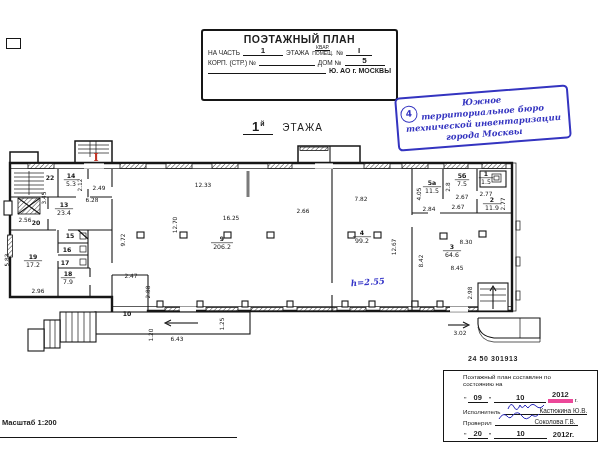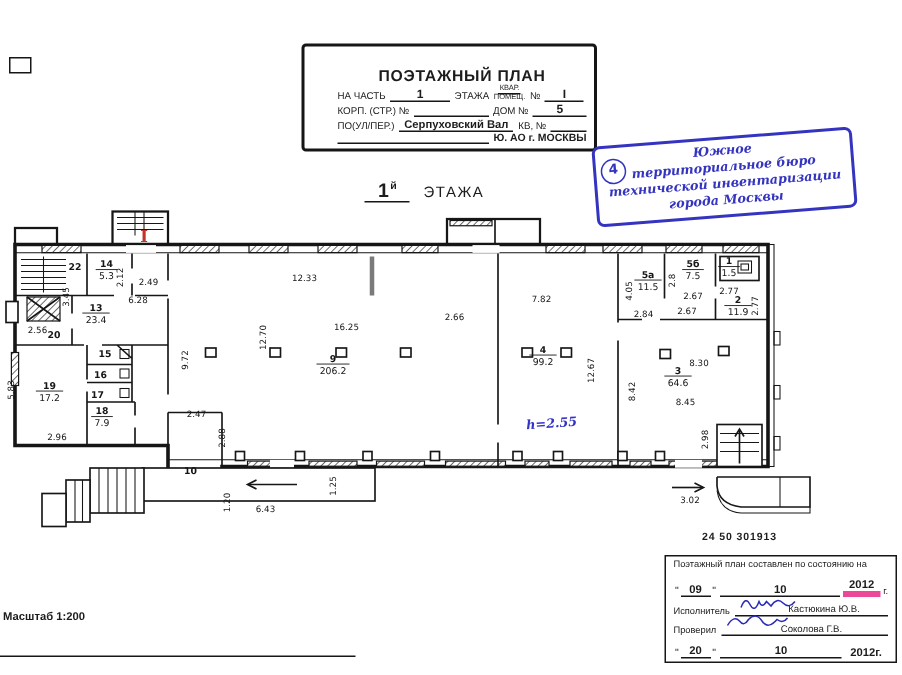--- a/index.html
+++ b/index.html
@@ -1,21 +1,21 @@
 <!DOCTYPE html>
 <html><head>
 <meta charset="utf-8">
 <style>
   html,body{margin:0;padding:0;}
   body{width:601px;height:450px;position:relative;background:#fff;
        font-family:"Liberation Sans","DejaVu Sans",sans-serif;color:#1c1c1c;overflow:hidden;}
   .abs{position:absolute;}
   
   .form{left:201px;top:29px;width:197px;height:72px;border:2px solid #161616;border-radius:3px;
-        font-size:6.5px;box-sizing:border-box;padding:2px 5px 3px 22px;display:flex;flex-direction:column;justify-content:flex-end;}
+        font-size:6.5px;box-sizing:border-box;padding:2px 5px 3px 5px;display:flex;flex-direction:column;justify-content:flex-start;}
   .form .title{text-align:center;font-weight:bold;font-size:10.5px;letter-spacing:.5px;}
   .frow{display:flex;align-items:flex-end;gap:3px;white-space:nowrap;}
   .u{display:inline-block;border-bottom:1px solid #161616;text-align:center;min-height:7px;}
   .val{font-weight:bold;font-size:8px;}
   .stack{display:inline-flex;flex-direction:column;align-items:center;font-size:5px;line-height:1;}
   .stack .top{border-bottom:.8px solid #161616;padding:0 1px;}
   .district{font-weight:bold;font-size:7px;}
   
   .stamp{left:396px;top:91px;width:174px;height:54px;border:2.5px solid #3434c0;border-radius:5px;
          transform:rotate(-4.5deg);color:#3434c0;font-family:"DejaVu Serif",serif;font-style:italic;
@@ -23,31 +23,31 @@
   .stamp-circle{position:absolute;left:3px;top:7px;width:15px;height:15px;border:1.6px solid #3434c0;
          border-radius:50%;font-size:9px;font-style:normal;line-height:15px;text-align:center;font-family:"DejaVu Sans",sans-serif;}
   
   .floor{left:243px;top:119px;font-size:10px;letter-spacing:1px;}
   .floor .num{font-size:13px;font-weight:bold;border-bottom:1.2px solid #161616;padding:0 7px 0 9px;}
   .floor .sup{font-size:7px;vertical-align:super;}
   .floor .word{margin-left:6px;}
   
   .docnum{left:468px;top:355px;font-weight:bold;font-size:7px;letter-spacing:.6px;}
   .signoff{left:443px;top:370px;width:155px;height:72px;border:1.3px solid #161616;box-sizing:border-box;
-           padding:2px 5px;font-size:6.2px;display:flex;flex-direction:column;justify-content:space-between;}
+           padding:2px 19px;font-size:6.2px;display:flex;flex-direction:column;justify-content:space-between;}
   .srow{display:flex;align-items:flex-end;white-space:nowrap;}
   .srow .q{font-size:7px;margin:0 1px;}
   .srow .dval{font-weight:bold;font-size:7.5px;border-bottom:1px solid #161616;padding:0 6px;}
   .srow .mon{flex:1;text-align:center;font-weight:bold;font-size:7.5px;border-bottom:1px solid #161616;margin:0 2px;}
   .srow .yr{font-weight:bold;font-size:7.5px;border-bottom:4px solid #ec4899;padding:0 4px;}
   .srow .suf{margin-left:2px;}
   .sigline{flex:1;border-bottom:1px solid #161616;display:flex;align-items:flex-end;position:relative;margin-left:3px;}
   .signame{font-size:6.4px;margin-left:2px;}
   .sigsvg{position:absolute;left:2px;top:-7px;}
-  .scale{left:2px;top:406px;font-weight:bold;font-size:7.5px;}
+  .scale{left:2px;top:418px;font-weight:bold;font-size:7.5px;}
   .scaleline{left:0;top:437px;width:237px;border-top:1.3px solid #161616;height:0;}
   .tinybox{left:6px;top:38px;width:13px;height:9px;border:1.6px solid #161616;}
   
   .dim{font:5.8px "DejaVu Sans",sans-serif;fill:#161616;text-anchor:middle;}
   .room-num{font:bold 6.2px "DejaVu Sans",sans-serif;fill:#161616;text-anchor:middle;}
   .room-area{font:6.2px "DejaVu Sans",sans-serif;fill:#161616;text-anchor:middle;}
   .room-line{stroke:#161616;stroke-width:.6;}
   .red-mark{font:bold 11px "DejaVu Serif",serif;fill:#c23526;text-anchor:middle;}
   .hnote{font:italic bold 8.5px "DejaVu Serif",serif;fill:#3434c8;text-anchor:middle;}
   .w2{fill:#fff;stroke:#161616;stroke-width:2.4;}
@@ -74,26 +74,20 @@
       <span>ПОМЕЩ.</span>
     </span>
     <span>№</span>
     <span class="u val" style="width:26px">I</span>
   </div>
   <div class="frow">
     <span>КОРП. (СТР.) №</span>
     <span class="u" style="width:56px"></span>
     <span>ДОМ №</span>
     <span class="u val" style="width:40px">5</span>
-  </div>
-  <div class="frow">
-    <span>ПО(УЛ/ПЕР.)</span>
-    <span class="u val" style="width:90px;font-size:7.5px">Серпуховский Вал</span>
-    <span>КВ, №</span>
-    <span class="u" style="width:28px"></span>
   </div>
   <div class="frow">
     <span class="u" style="flex:1"></span>
     <span class="district">Ю. АО г. МОСКВЫ</span>
   </div>
 </div>
 
 <div class="abs stamp">
   <div class="stamp-circle">4</div>
   <div>Южное</div>

